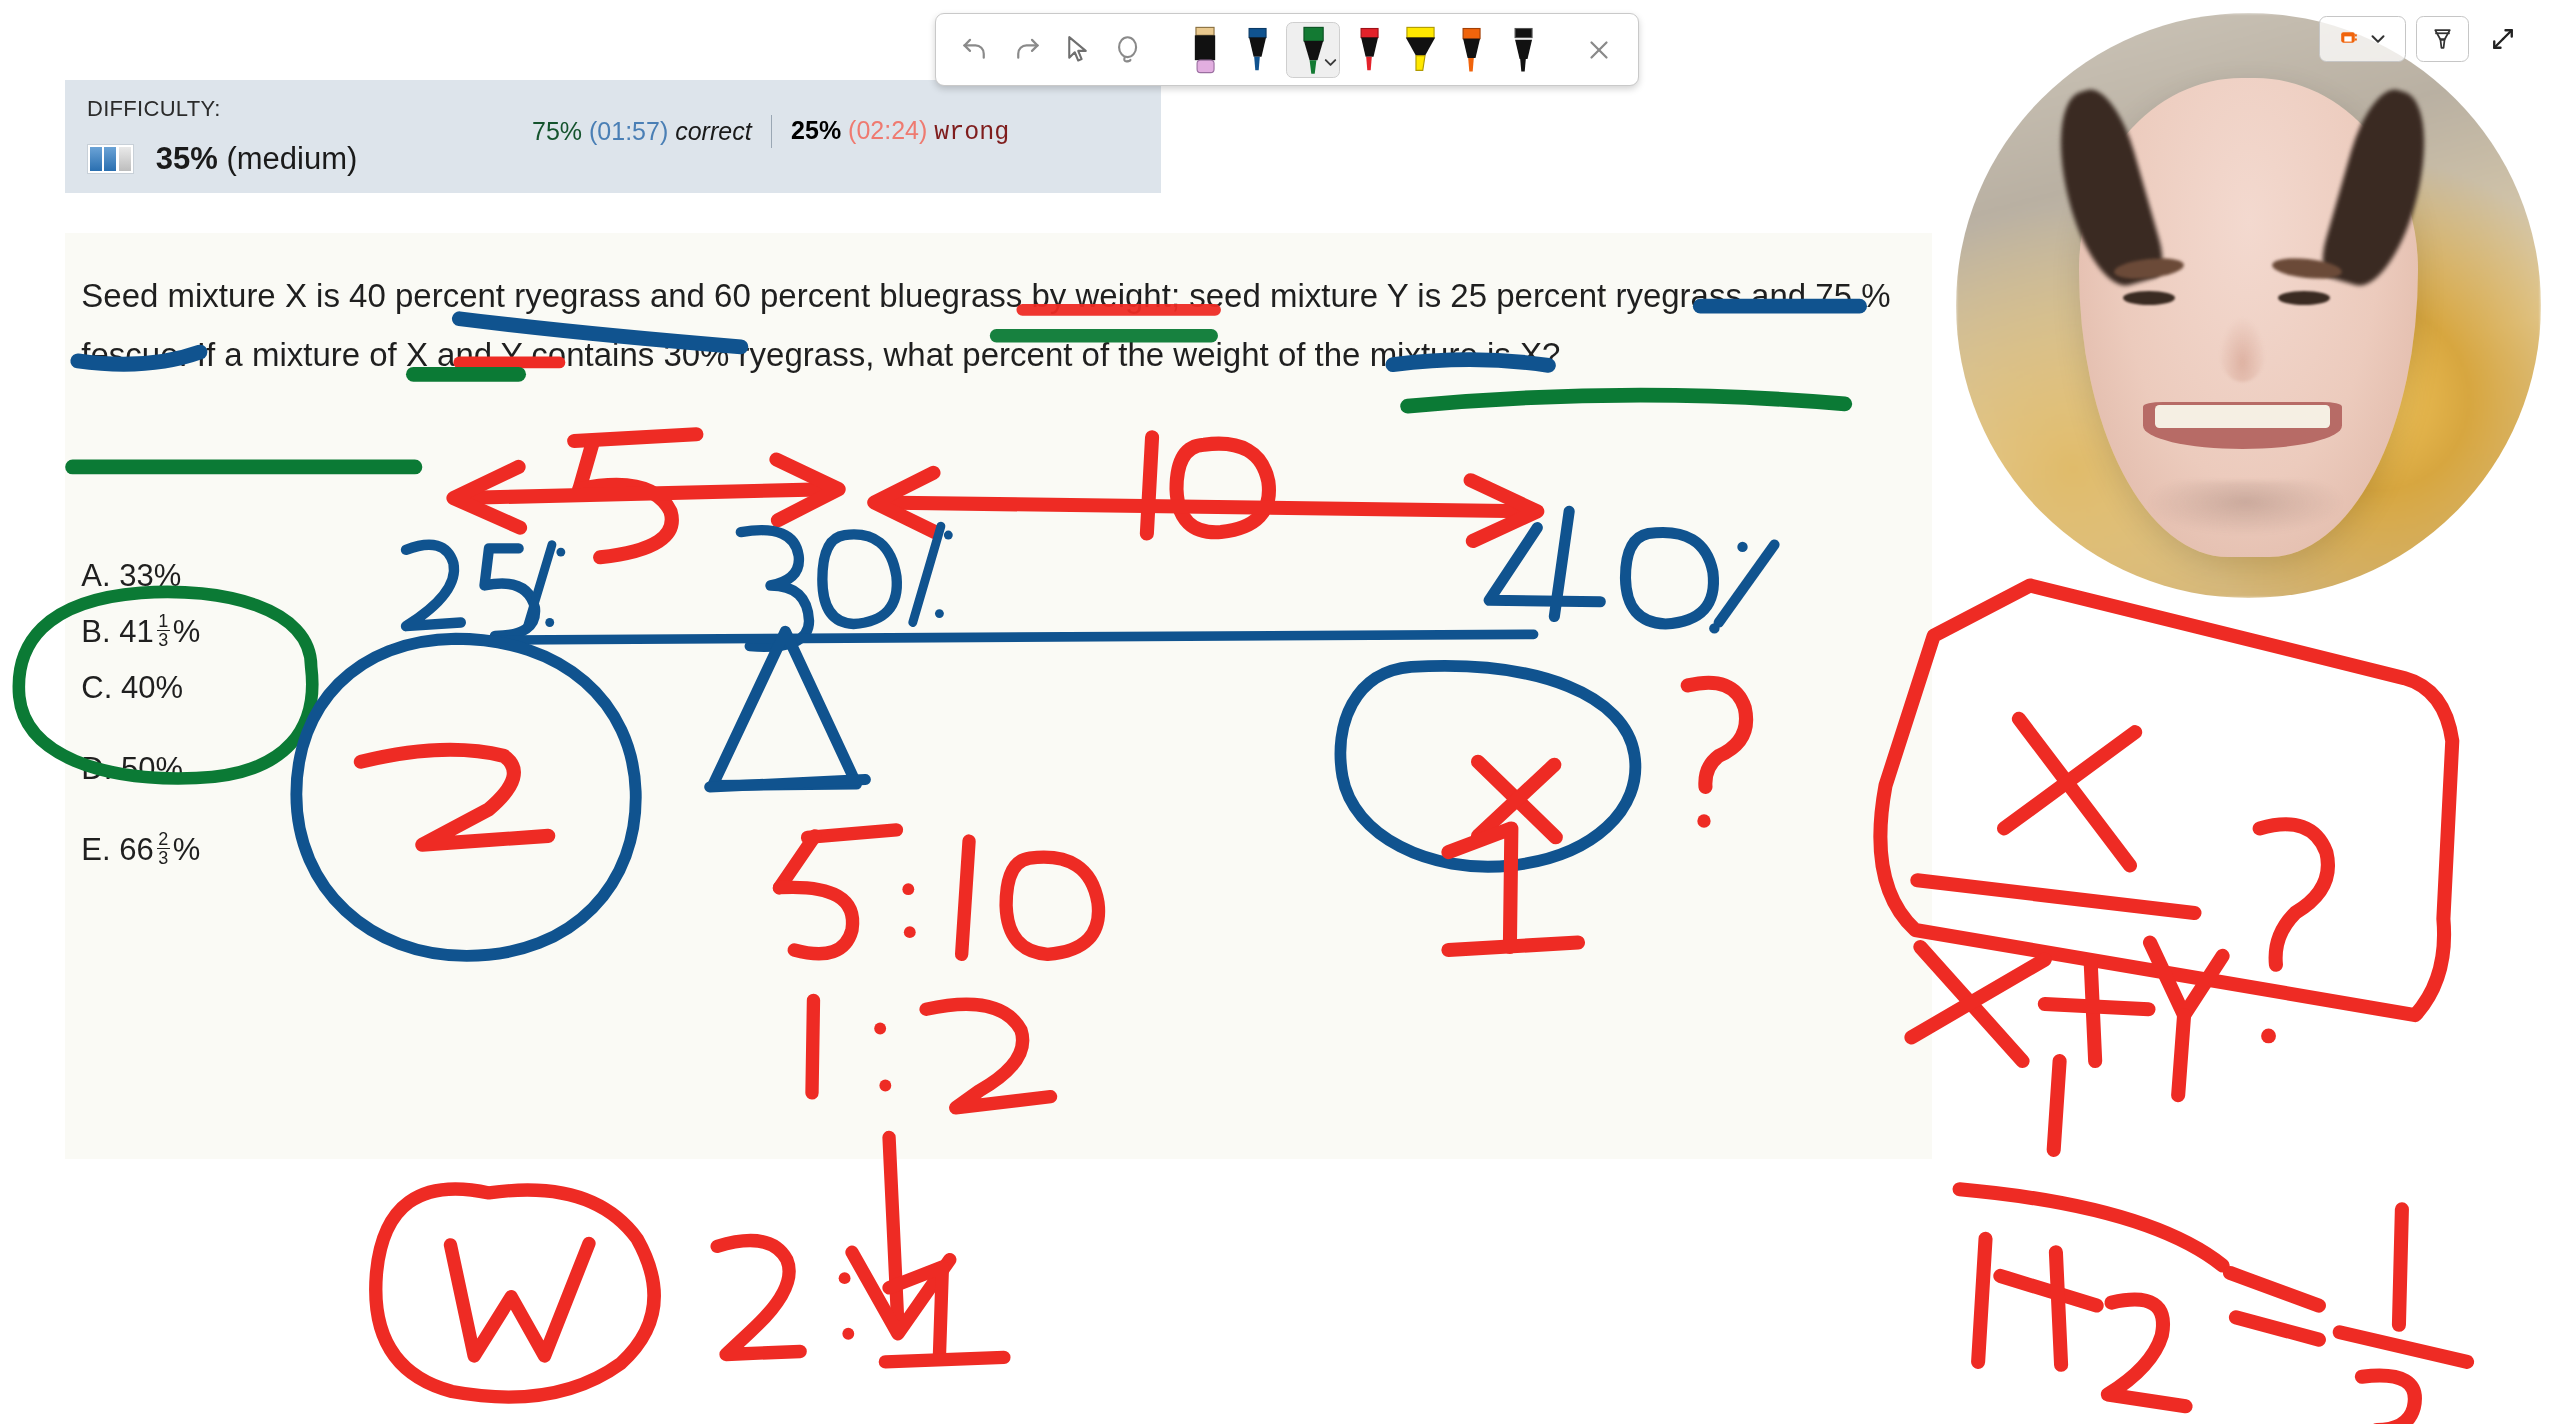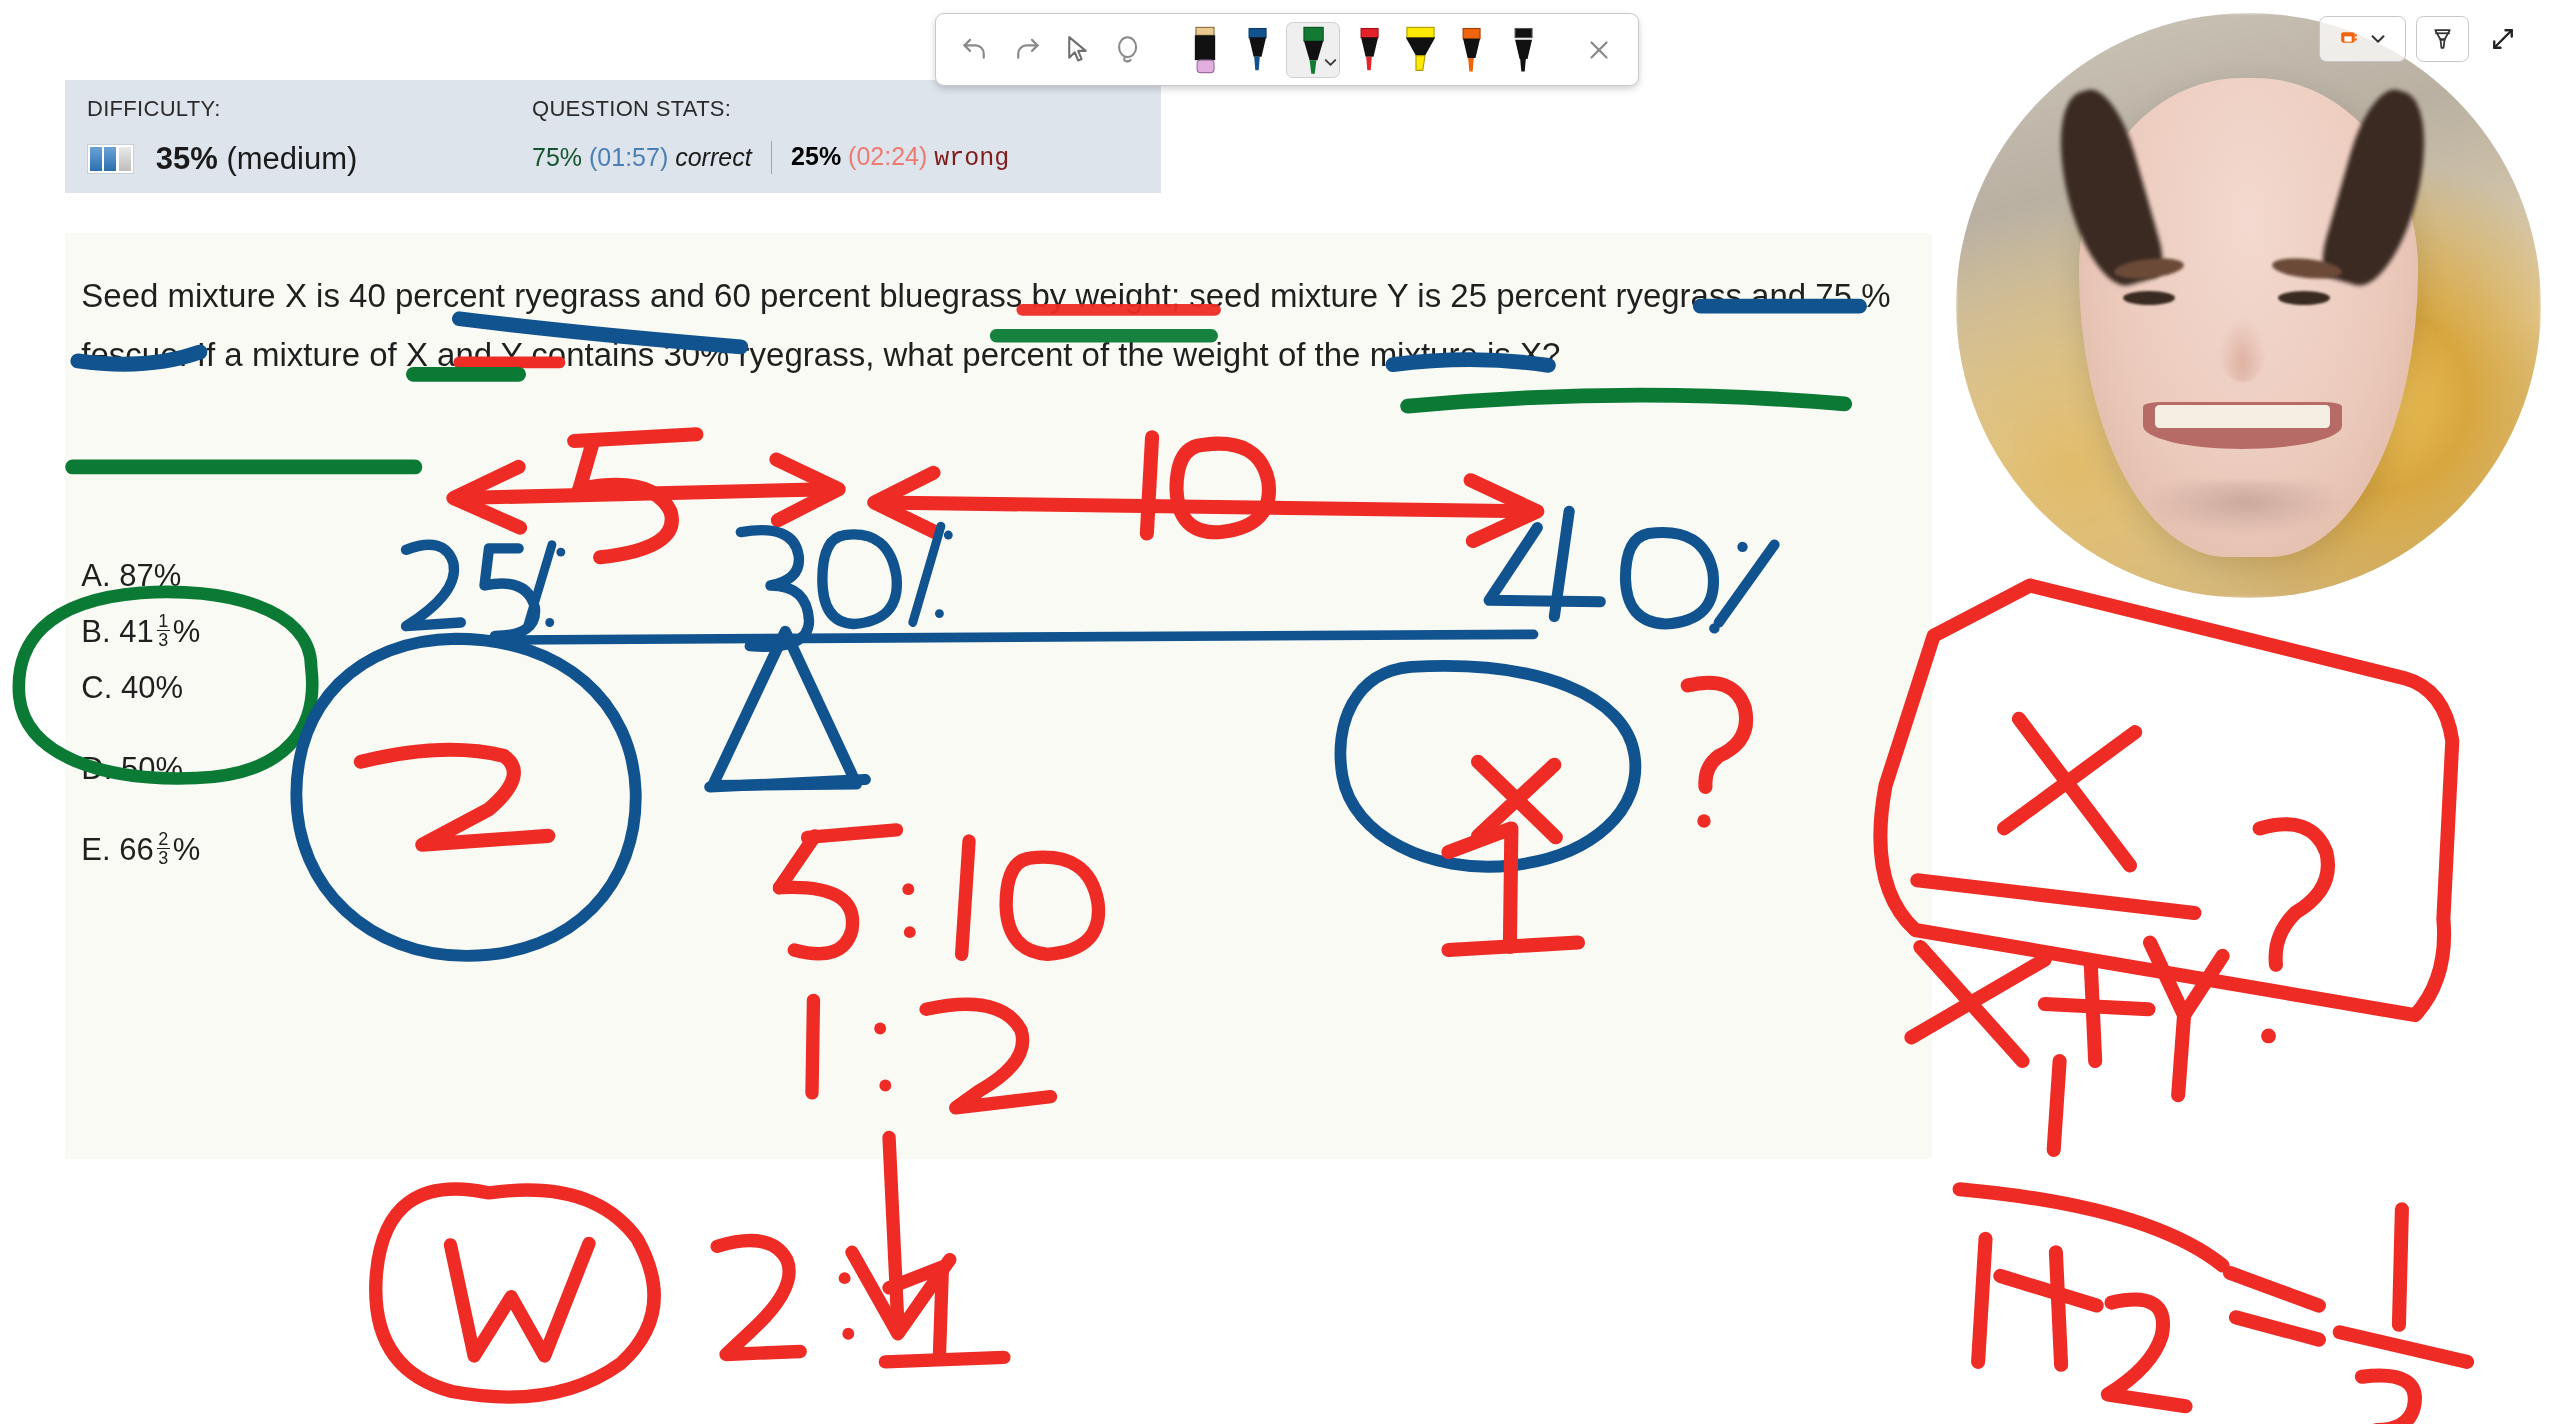--- a/index.html
+++ b/index.html
@@ -126,21 +126,20 @@
             <div class="diff-bar on"></div>
             <div class="diff-bar off"></div>
         </div>
         <div class="diff-text">
           <b>35%</b>
           <span class="muted">(medium)</span>
         </div>
       </div>
     </div>
     <div class="stats-col qstats">
-      <div class="stats-label">QUESTION STATS:</div>
       <div class="qs-row">
         <div class="qs-correct">
           <b>75%</b>
           <span class="t">(01:57)</span>
           <span class="w">correct</span>
         </div>
         <div class="qs-sep"></div>
         <div class="qs-wrong">
           <b>25%</b>
           <span class="t">(02:24)</span>
@@ -149,21 +148,21 @@
       </div>
     </div>
   </div>
 
   <div class="qpanel">
     <div class="qtext">Seed mixture X is 40 percent ryegrass and 60 percent bluegrass by weight; seed mixture Y is 25 percent ryegrass and 75 % fescue. If a mixture of X and Y contains 30% ryegrass, what percent of the weight of the mixture is X?</div>
 
     <div class="choices">
       <div class="choice">
         <span>A.</span>&nbsp;
-        <span>87%</span>
+        <span>33%</span>
       </div>
       <div class="choice">
         <span>B.</span>&nbsp;
         <span>41</span><span class="frac">
             <span class="num">1</span>
             <span class="den">3</span>
           </span>%
       </div>
       <div class="choice">
         <span>C.</span>&nbsp;

